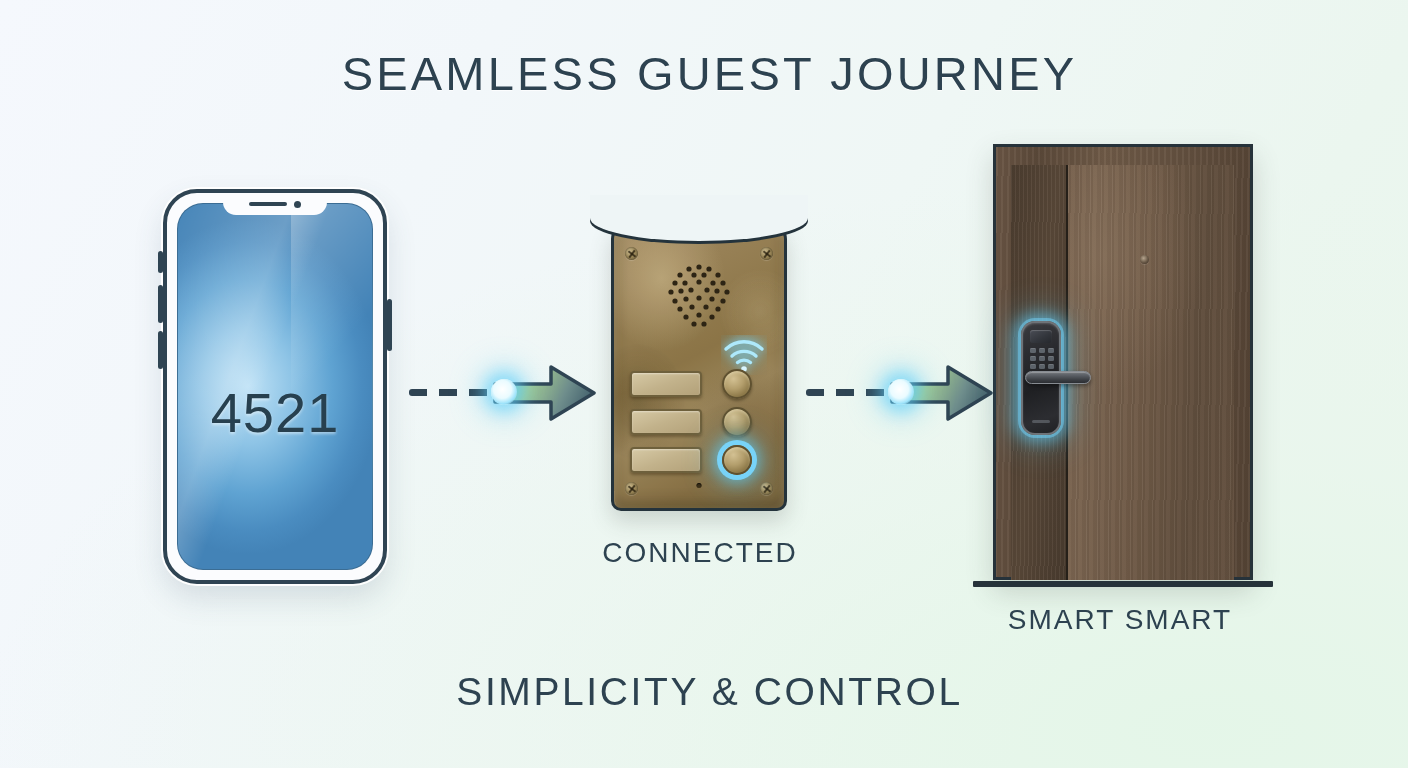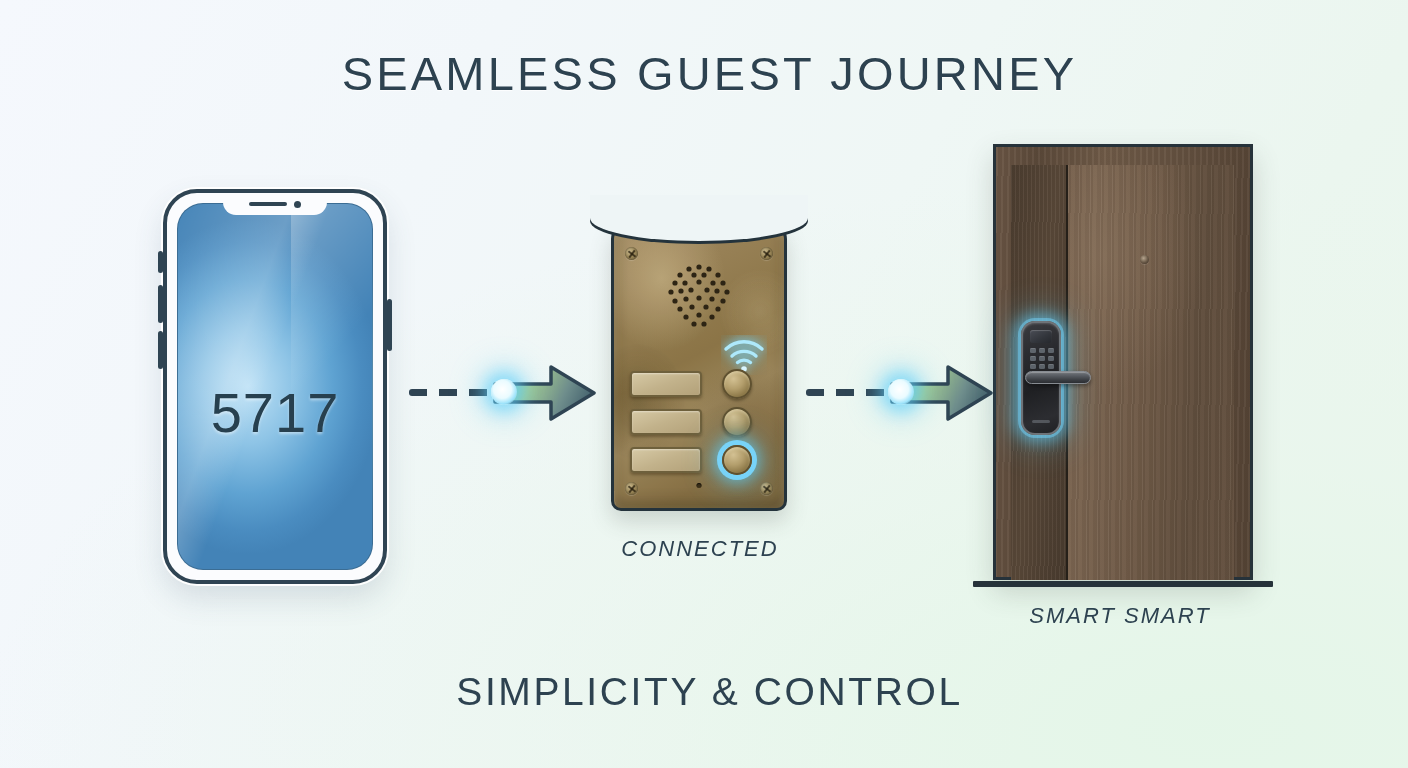--- a/index.html
+++ b/index.html
@@ -39,26 +39,25 @@
     top: 670px;
     text-align: center;
     font-size: 39px;
     letter-spacing: 2.6px;
     color: #2d4250;
     font-weight: 400;
   }
   .caption {
     position: absolute;
     text-align: center;
-    font-size: 22px;
+    font-size: 28px;
     letter-spacing: 2.0px;
     color: #2d4250;
     line-height: 1.42;
     font-weight: 400;
-    font-style: italic;
   }
   #cap-intercom { left: 545px; width: 310px; top: 533px; }
   #cap-lock     { left: 965px; width: 310px; top: 600px; }
 
   
   #phone {
     position: absolute;
     left: 163px;
     top: 189px;
     width: 224px;
@@ -442,21 +441,21 @@
 
 <div id="stage">
 
   <div class="title">SEAMLESS GUEST JOURNEY</div>
 
   <div id="phone">
     <div class="phone-body">
       <div class="phone-screen">
         <div class="screen-sheen"></div>
         <div class="screen-sheen2"></div>
-        <div class="phone-code">5717</div>
+        <div class="phone-code">4521</div>
       </div>
       <div class="notch">
         <div class="notch-speaker"></div>
         <div class="notch-cam"></div>
       </div>
     </div>
     <div class="btn-side btn-left-1"></div>
     <div class="btn-side btn-left-2"></div>
     <div class="btn-side btn-left-3"></div>
     <div class="btn-side btn-right-1"></div>

